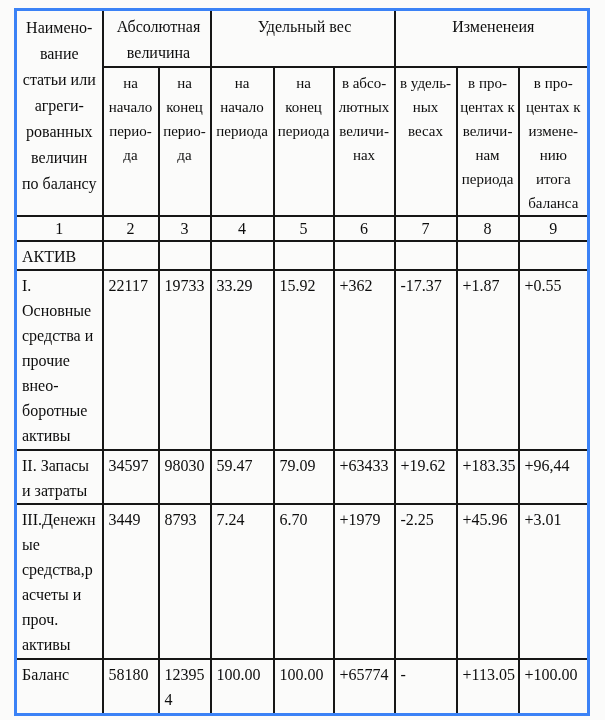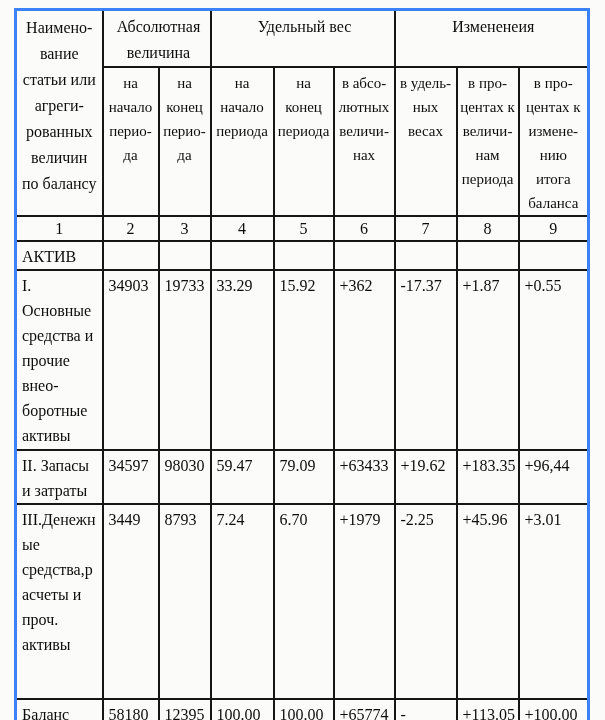--- a/index.html
+++ b/index.html
@@ -63,21 +63,21 @@
   }
   .break-all {
     word-break: break-all;
   }
   tr.group-row  { height: 55px;  }
   tr.sub-row    { height: 147px; margin-top: 36px; }
   tr.num-row    { height: 25px;  }
   tr.row-aktiv  { height: 27px; margin-top: 27px;  }
   tr.row-s1     { height: 180px; }
   tr.row-s2     { height: 53px;  }
-  tr.row-s3     { height: 195px; }
+  tr.row-s3     { height: 155px; }
   tr.row-bal    { height: 55px;  }
 </style>
 </head>
 <body>
 
 <table class="balance">
   <colgroup>
     <col style="width:87px">
       <col style="width:56px">
       <col style="width:52px">
@@ -164,21 +164,21 @@
   </tr>
 
   <tr class="row-s1">
     <td class="label-cell">I.
 Основные
 средства и
 прочие
 внео-
 боротные
 активы</td>
-    <td>34903</td>
+    <td>22117</td>
     <td>19733</td>
     <td>33.29</td>
     <td>15.92</td>
     <td>+362</td>
     <td>-17.37</td>
     <td>+1.87</td>
     <td>+0.55</td>
   </tr>
 
   <tr class="row-s2">

